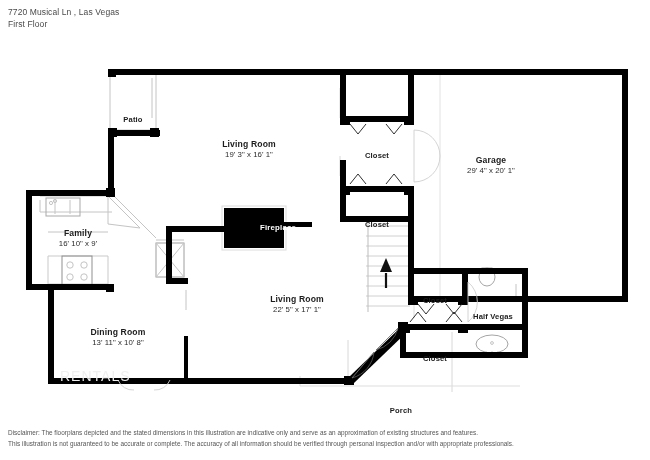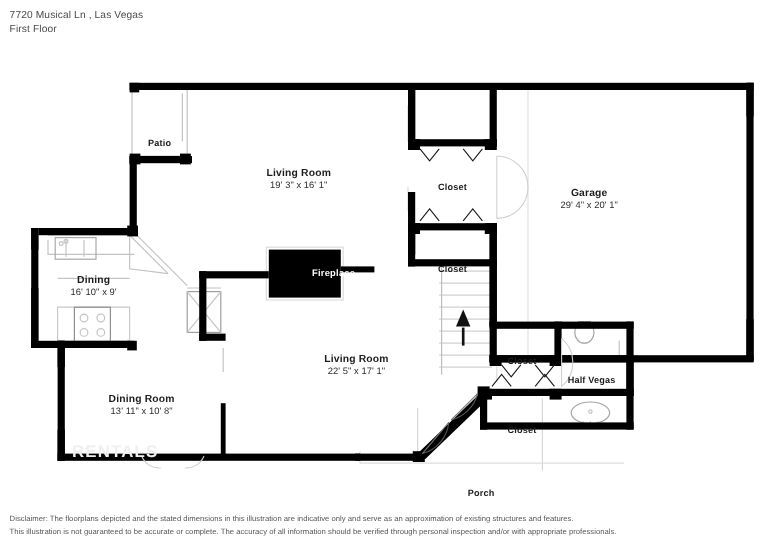--- a/index.html
+++ b/index.html
@@ -87,21 +87,21 @@
     white-space: nowrap;
     pointer-events: none;
   }
 
   
   .watermark {
     position: absolute;
     left: 60px;
     top: 368px;
     font-size: 14px;
-    font-weight: bold;
+    font-weight: normal;
     color: #efefef;
     letter-spacing: 1px;
     pointer-events: none;
     user-select: none;
   }
 
   
   .disclaimer {
     position: absolute;
     left: 8px;
@@ -325,21 +325,21 @@
 
     </svg>
   </div>
 
   <div class="lbl small" style="left:133px; top:95px;">
     <div class="name">Patio</div>
   </div>
 
 
   <div class="lbl" style="left:78px; top:228px;">
-    <div class="name">Dining</div>
+    <div class="name">Family</div>
     <div class="dim">16' 10" x 9'</div>
   </div>
 
   <div class="lbl" style="left:118px; top:327px;">
     <div class="name">Dining Room</div>
     <div class="dim">13' 11" x 10' 8"</div>
   </div>
 
   <div class="lbl" style="left:249px; top:139px;">
     <div class="name">Living Room</div>

